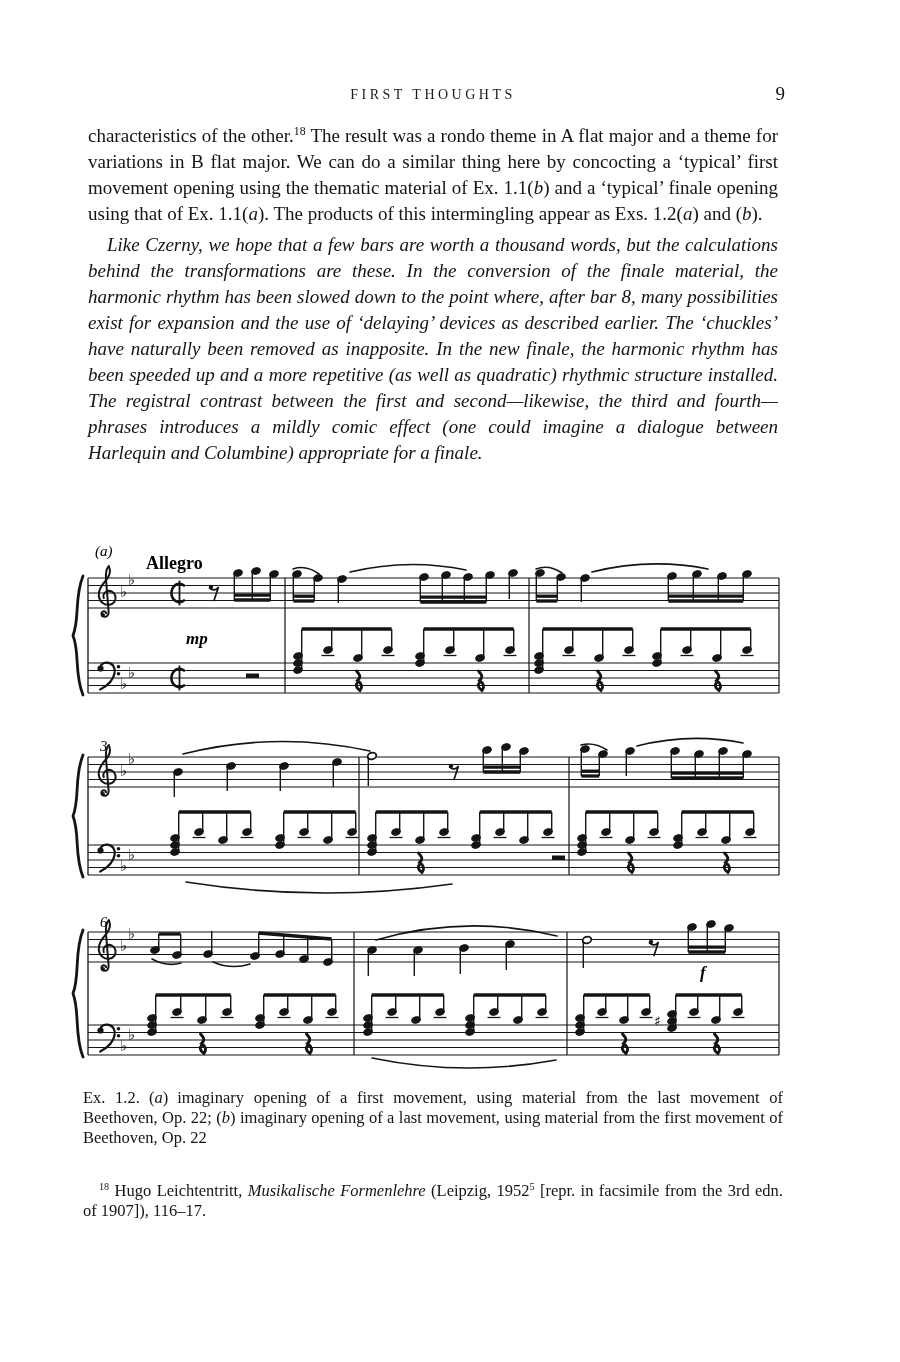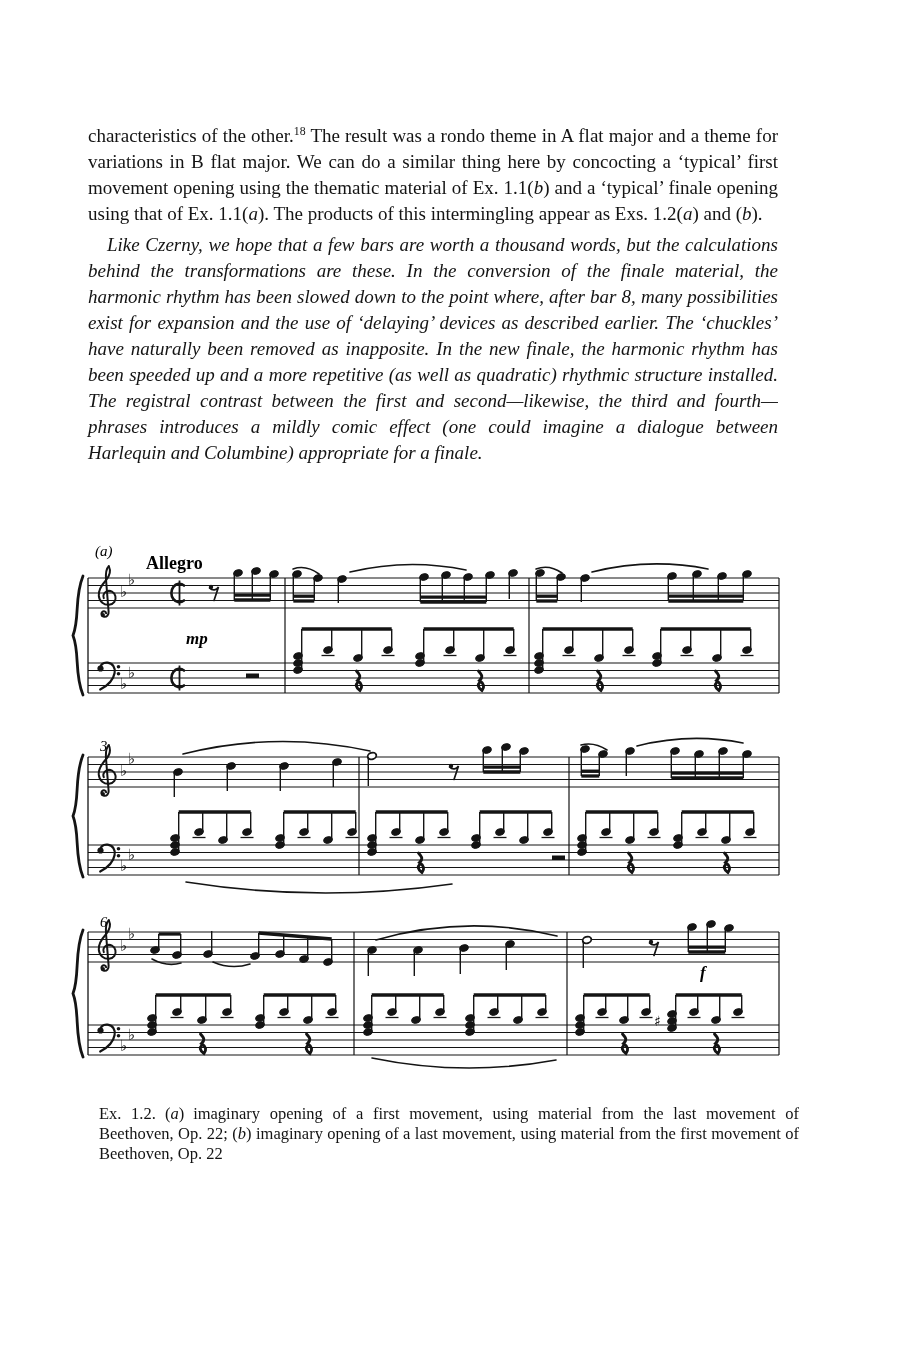--- a/index.html
+++ b/index.html
@@ -6,34 +6,38 @@
   .page{position:relative;width:900px;height:1362px;background:#ffffff;color:#141414;
         font-family:"Liberation Serif",serif;overflow:hidden;}
   .header{position:absolute;top:87px;left:83px;width:700px;height:22px;}
   .running-head{display:block;text-align:center;font-size:14px;letter-spacing:3.5px;
         font-weight:500;color:#1a1a1a;}
   .page-number{position:absolute;right:-2px;top:-4px;font-size:19px;}
   .body-text{position:absolute;top:118px;left:83px;width:700px;
         font-size:19px;line-height:26px;text-align:justify;}
   .body-text p{margin:5px;}
   .indent{text-indent:19px;font-style:italic;}
-  .caption{position:absolute;top:1088px;left:83px;width:700px;margin:16px;
+  .caption{position:absolute;top:1088px;left:83px;width:700px;margin:0;
         font-size:16.5px;line-height:20px;text-align:justify;}
   .footnote{position:absolute;top:1181px;left:83px;width:700px;margin:0;
         font-size:16.5px;line-height:20px;text-align:justify;text-indent:16px;}
   sup{font-size:0.62em;line-height:0;vertical-align:super;}
   .i{font-style:italic;}
   .sp{margin-right:9px;}
   .music-svg{position:absolute;left:0;top:0;}
 </style>
 </head>
 <body>
 
 <div class="page">
 
+  <div class="header">
+    <span class="running-head">FIRST THOUGHTS</span>
+    <span class="page-number">9</span>
+  </div>
 
   <div class="body-text">
     <p><span>characteristics of the other.</span><sup>18</sup><span> The result was a rondo theme in A flat major and a theme for variations in B flat major. We can do a similar thing here by concocting a ‘typical’ first movement opening using the thematic material of Ex.&nbsp;1.1(</span><span class="i">b</span><span>) and a ‘typical’ finale opening using that of Ex.&nbsp;1.1(</span><span class="i">a</span><span>). The products of this intermingling appear as Exs.&nbsp;1.2(</span><span class="i">a</span><span>) and (</span><span class="i">b</span><span>).</span></p>
     <p class="indent">Like Czerny, we hope that a few bars are worth a thousand words, but the calculations behind the transformations are these. In the conversion of the finale material, the harmonic rhythm has been slowed down to the point where, after bar 8, many possibilities exist for expansion and the use of ‘delaying’ devices as described earlier. The ‘chuckles’ have naturally been removed as inapposite. In the new finale, the harmonic rhythm has been speeded up and a more repetitive (as well as quadratic) rhythmic structure installed. The registral contrast between the first and second—likewise, the third and fourth—phrases introduces a mildly comic effect (one could imagine a dialogue between Harlequin and Columbine) appropriate for a finale.</p>
   </div>
 
   <svg class="music-svg" width="900" height="1362" viewBox="0 0 900 1362">
       <line x1="88" y1="578" x2="779" y2="578" stroke="#141414" stroke-width="1.1"></line>
       <line x1="88" y1="585.5" x2="779" y2="585.5" stroke="#141414" stroke-width="1.1"></line>
       <line x1="88" y1="593" x2="779" y2="593" stroke="#141414" stroke-width="1.1"></line>
@@ -481,14 +485,15 @@
       <ellipse cx="716" cy="1020" rx="4.4" ry="3.2" transform="rotate(-18 716 1020)" fill="#141414" stroke="#141414" stroke-width="1"></ellipse>
       <line x1="719.7" y1="1020" x2="719.7" y2="995" stroke="#141414" stroke-width="1.4"></line>
       <ellipse cx="738" cy="1012" rx="4.4" ry="3.2" transform="rotate(-18 738 1012)" fill="#141414" stroke="#141414" stroke-width="1"></ellipse>
       <line x1="741.7" y1="1012" x2="741.7" y2="995" stroke="#141414" stroke-width="1.4"></line>
       <line x1="731.5" y1="1017.5" x2="744.5" y2="1017.5" stroke="#141414" stroke-width="1.3"></line>
       <path d="M714.5,1034 C718.5,1038.5 719,1040 715.5,1043.5 C720.5,1047 720.5,1050 718,1053.5 C713.5,1050.5 713.4,1047.5 716,1045" stroke="#141414" stroke-width="2.9" fill="none" stroke-linecap="round"></path>
     </svg>
 
   <p class="caption"><span class="sp">Ex.&nbsp;1.2.</span><span>(</span><span class="i">a</span><span class="sp">)</span><span>imaginary opening of a first movement, using material from the last movement of Beethoven, Op.&nbsp;22; (</span><span class="i">b</span><span>) imaginary opening of a last movement, using material from the first movement of Beethoven, Op.&nbsp;22</span></p>
 
+  <p class="footnote"><sup>18</sup><span> Hugo Leichtentritt, </span><span class="i">Musikalische Formenlehre</span><span> (Leipzig, 1952</span><sup>5</sup><span> [repr. in facsimile from the 3rd edn. of 1907]), 116–17.</span></p>
 
 </div>
 
 </body></html>

